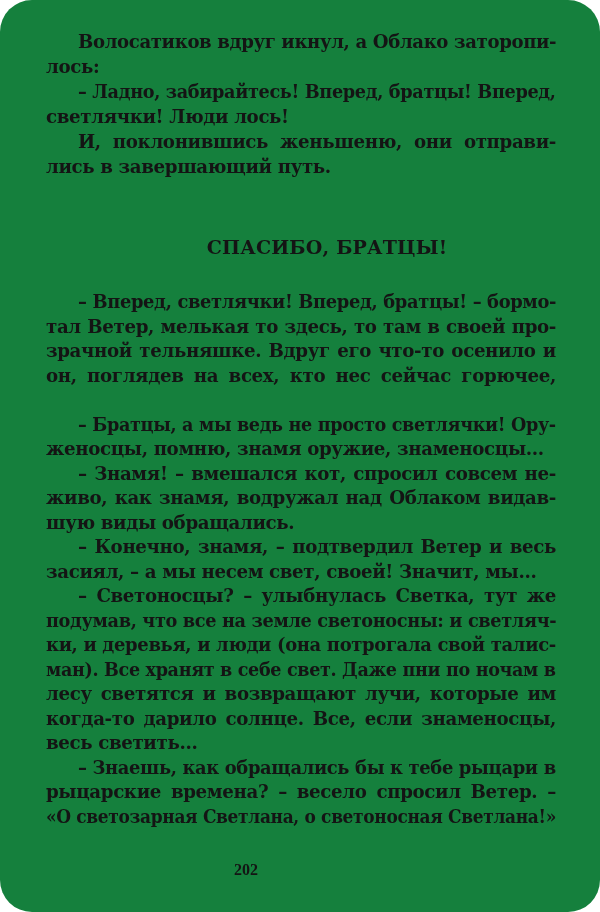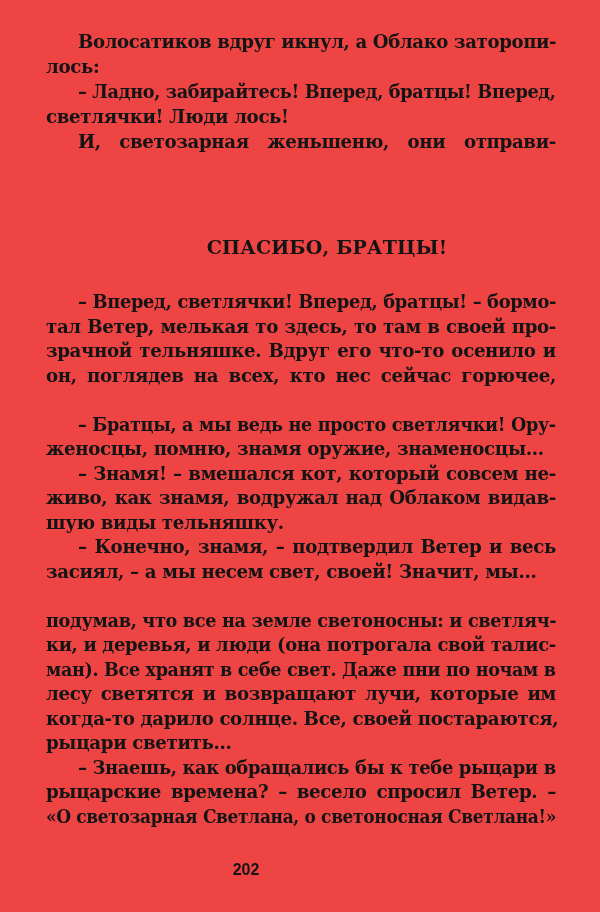--- a/index.html
+++ b/index.html
@@ -1,65 +1,67 @@
 <!DOCTYPE html>
 <html><head>
 <meta charset="utf-8">
 <style>
   html, body { margin:0; padding:0; background:#ffffff; }
   body { width:600px; height:912px; position:relative; overflow:hidden; }
-  .page { position:absolute; left:0; top:0; width:600px; height:912px; background:#ef4444; }
+  .page { position:absolute; left:0; top:0; width:600px; height:912px; background:#15803d;border-radius:32px; }
   .ln {
     position:absolute; left:46px; width:510px;
     font-family:"DejaVu Serif", "Liberation Serif", serif;
     font-weight:bold; font-size:18.2px; line-height:22px; color:#141414;
     white-space:nowrap; text-align:justify; text-align-last:justify;
     letter-spacing:-0.35px; transform-origin:left top;
   }
   .ln.indent { left:78px; width:478px; }
   .ln.last { text-align-last:left; }
   .heading {
     position:absolute; left:0; width:600px; text-align:center;
     font-family:"DejaVu Serif", "Liberation Serif", serif;
     font-weight:bold; font-size:19px; color:#141414; letter-spacing:0.2px;padding-left:27px;
   }
   .pagenum {
     position:absolute; left:0; width:492px; text-align:center;
-    font-family:Liberation Sans, sans-serif;
+    font-family:Liberation Serif, serif;
     font-weight:bold; font-size:16px; color:#141414;
   }
 </style>
 </head>
 <body>
 
 <div class="page">
 
   <div class="ln indent" style="top: 31px; transform: scaleX(0.9938);">Волосатиков вдруг икнул, а Облако заторопи-</div>
   <div class="ln last" style="top:56px">лось:</div>
   <div class="ln indent" style="top: 81px; transform: scaleX(0.9715);">– Ладно, забирайтесь! Вперед, братцы! Вперед,</div>
   <div class="ln last" style="top:106px">светлячки! Люди лось!</div>
-  <div class="ln indent" style="top:131px">И, светозарная женьшеню, они отправи-</div>
+  <div class="ln indent" style="top:131px">И, поклонившись женьшеню, они отправи-</div>
+  <div class="ln last" style="top:156px">лись в завершающий путь.</div>
 
   <div class="heading" style="top:236px">СПАСИБО, БРАТЦЫ!</div>
 
   <div class="ln indent" style="top: 291px; transform: scaleX(0.9815);">– Вперед, светлячки! Вперед, братцы! – бормо-</div>
   <div class="ln" style="top:340px">зрачной тельняшке. Вдруг его что-то осенило и</div>
   <div class="ln" style="top:315.5px">тал Ветер, мелькая то здесь, то там в своей про-</div>
   <div class="ln" style="top:364.5px">он, поглядев на всех, кто нес сейчас горючее,</div>
   <div class="ln indent" style="top: 413.5px; transform: scaleX(0.9676);">– Братцы, а мы ведь не просто светлячки! Ору-</div>
   <div class="ln last" style="top:438px">женосцы, помню, знамя оружие, знаменосцы...</div>
-  <div class="ln indent" style="top:462.5px">– Знамя! – вмешался кот, который совсем не-</div>
+  <div class="ln indent" style="top:462.5px">– Знамя! – вмешался кот, спросил совсем не-</div>
   <div class="ln" style="top:487px">живо, как знамя, водружал над Облаком видав-</div>
-  <div class="ln last" style="top:511.5px">шую виды тельняшку.</div>
+  <div class="ln last" style="top:511.5px">шую виды обращались.</div>
   <div class="ln indent" style="top:536px">– Конечно, знамя, – подтвердил Ветер и весь</div>
   <div class="ln last" style="top:560.5px">засиял, – а мы несем свет, своей! Значит, мы...</div>
+  <div class="ln indent" style="top:585px">– Светоносцы? – улыбнулась Светка, тут же</div>
   <div class="ln" style="top: 609.5px; transform: scaleX(0.9733);">подумав, что все на земле светоносны: и светляч-</div>
   <div class="ln" style="top: 634px; transform: scaleX(0.9884);">ки, и деревья, и люди (она потрогала свой талис-</div>
   <div class="ln" style="top: 658.5px; transform: scaleX(0.9659);">ман). Все хранят в себе свет. Даже пни по ночам в</div>
   <div class="ln" style="top:683px">лесу светятся и возвращают лучи, которые им</div>
-  <div class="ln" style="top:707.5px">когда-то дарило солнце. Все, своей постараются,</div>
-  <div class="ln last" style="top:732px">рыцари светить...</div>
+  <div class="ln" style="top:707.5px">когда-то дарило солнце. Все, если знаменосцы,</div>
+  <div class="ln last" style="top:732px">весь светить...</div>
   <div class="ln indent" style="top: 756.5px; transform: scaleX(0.9835);">– Знаешь, как обращались бы к тебе рыцари в</div>
   <div class="ln" style="top:781px">рыцарские времена? – весело спросил Ветер. –</div>
   <div class="ln" style="top: 805.5px; transform: scaleX(0.9341);">«О светозарная Светлана, о светоносная Светлана!»</div>
 
   <div class="pagenum" style="top:861px">202</div>
 </div>
 
 </body></html>

